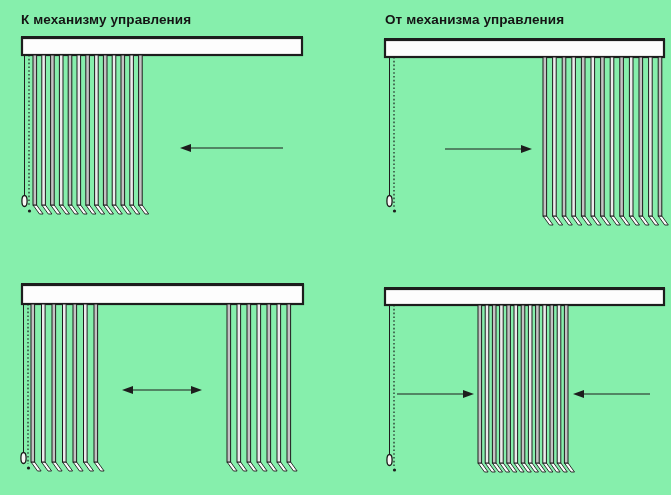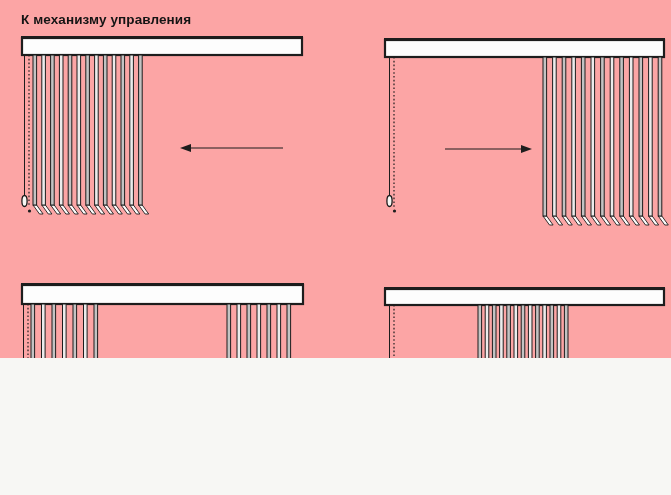--- a/index.html
+++ b/index.html
@@ -4,22 +4,22 @@
 <style>
   html, body {
     margin: 0;
     padding: 0;
     background: #f7f7f4;
     font-family: "Liberation Sans", sans-serif;
   }
   .canvas {
     position: relative;
     width: 671px;
-    height: 358px;
-    background: #fca5a5;
+    height: 495px;
+    background: #86efac;
     overflow: hidden;
   }
   .canvas svg {
     position: absolute;
     left: 0;
     top: 0;
   }
   .panel-title {
     position: absolute;
     font-weight: 700;
@@ -208,13 +208,14 @@
           <polygon points="474,394 463,390 463,398" fill="#1d1d1d"></polygon>
         </g>
         <g>
           <line x1="650" y1="394" x2="582" y2="394" stroke="#1d1d1d" stroke-width="1.2"></line>
           <polygon points="573,394 584,390 584,398" fill="#1d1d1d"></polygon>
         </g>
       </g>
     </svg>
 
   <div class="panel-title" style="left: 21px; top: 12px;">К механизму управления</div>
+  <div class="panel-title" style="left: 385px; top: 12px;">От механизма управления</div>
 </div>
 
 </body></html>

